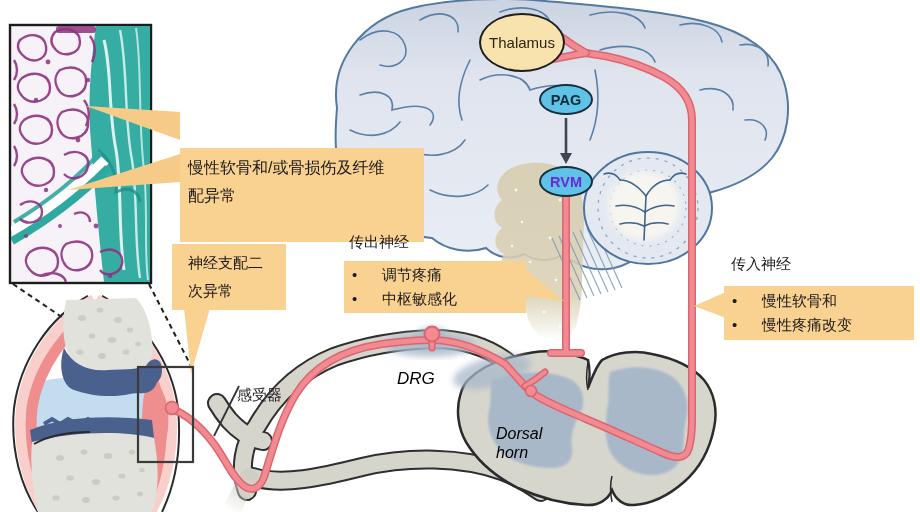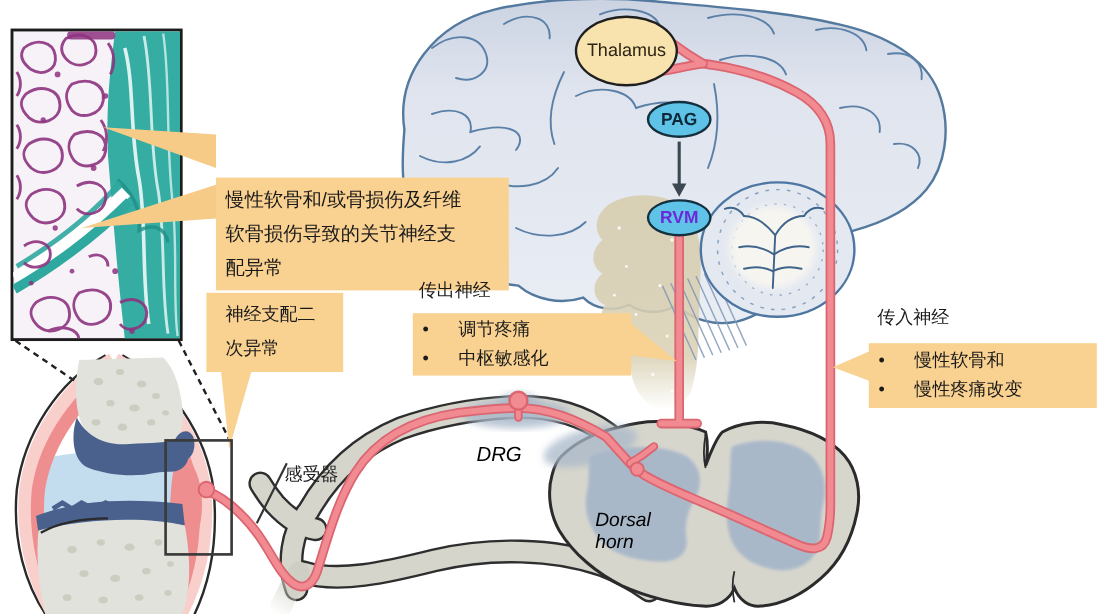--- a/index.html
+++ b/index.html
@@ -339,21 +339,20 @@
     <span style="font-size:14.5px;font-weight:700;color:#0D2937;">PAG</span>
   </div>
 
   <div class="abs node" style="left:539px;top:166px;width:54px;height:31px;border-radius:50%;
               background:#5FC3E8;border:2px solid #14303E;">
     <span style="font-size:14.5px;font-weight:600;color:#6d28d9;">RVM</span>
   </div>
 
   <div class="abs callout" style="left:180px;top:103px;width:244px;height:94px;padding:6px 8px;font-size:16px;line-height:28px;margin-top:45px;">
     <div>慢性软骨和/或骨损伤及纤维</div>
-    <div>软骨损伤导致的关节神经支</div>
     <div>配异常</div>
   </div>
 
   <div class="abs callout" style="left:172px;top:244px;width:114px;height:66px;padding:5px 16px;font-size:15px;line-height:28px;">
     <div>神经支配二</div>
     <div>次异常</div>
   </div>
 
   <div class="abs cjk" style="left:349px;top:233px;font-size:15px;">传出神经</div>
   <div class="abs callout" style="left:344px;top:261px;width:182px;height:52px;padding:2px 0;font-size:15px;line-height:24px;">

